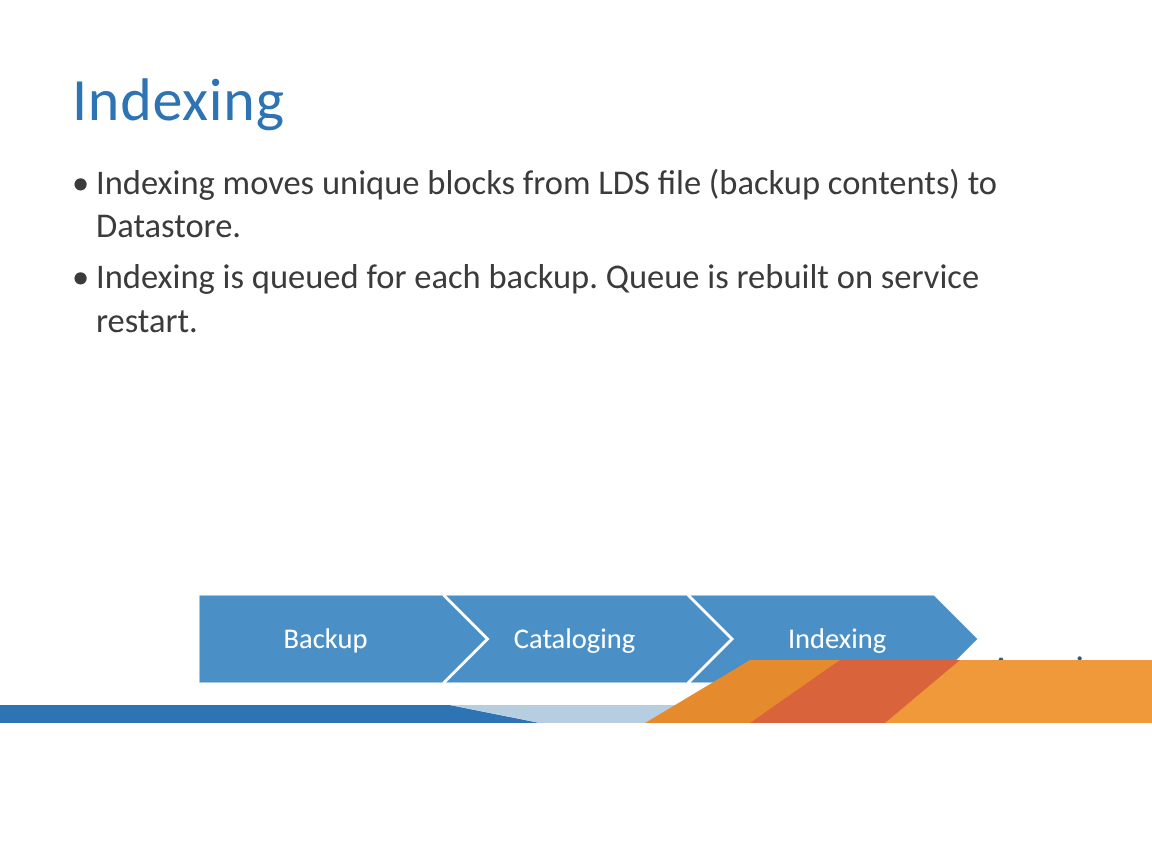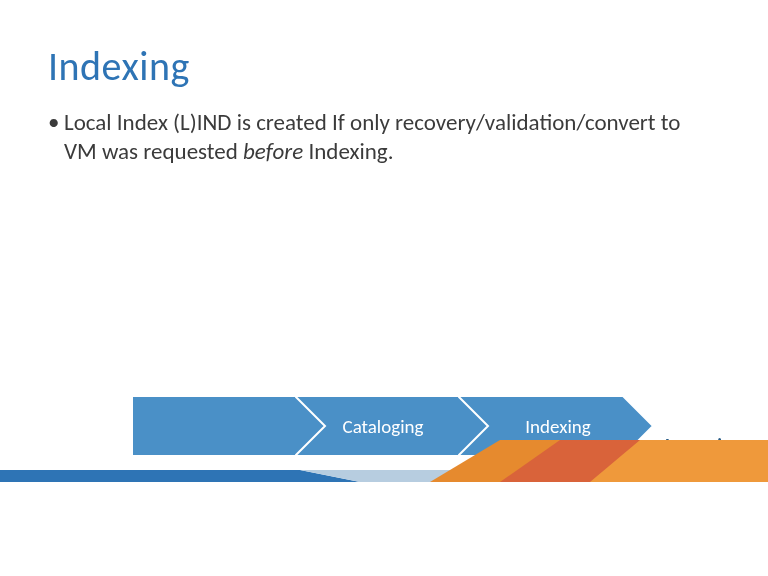--- a/index.html
+++ b/index.html
@@ -17,31 +17,31 @@
   .logo { position: absolute; right: 36px; bottom: 22px; font-size: 23px; color: #2a5d87; font-weight: 400; letter-spacing: 0.3px; }
   .footer-art { position: absolute; left: 0; bottom: 0; width: 768px; height: 42px; pointer-events: none; }
 </style>
 </head>
 <body>
 <div class="slide">
 
 <h1 class="title">Indexing</h1>
 
 <ul class="bullets">
-  <li>
-    <span>Local Index (L)IND is created If only recovery/validation/convert to VM was requested </span><em>before</em><span> Indexing.</span>
-  </li>
+  <li>Indexing moves unique blocks from LDS file (backup contents) to Datastore.</li>
+  <li>Indexing is queued for each backup. Queue is rebuilt on service restart.</li>
 </ul>
 
 <div class="chevrons">
 
   <div class="chev" style="left:0; width:195px;">
     <svg width="195" height="60" viewBox="0 0 195 60">
       <polygon points="0,0 165,0 195,30 165,60 0,60" stroke="#fff" stroke-width="2" fill="#4a90c7"></polygon>
     </svg>
+    <div class="label">Backup</div>
   </div>
   <div class="chev" style="left:163px; width:195px;">
     <svg width="195" height="60" viewBox="0 0 195 60">
       <polygon points="0,0 165,0 195,30 165,60 0,60 30,30" stroke="#fff" stroke-width="2" fill="#4a90c7"></polygon>
     </svg>
     <div class="label" style="left:13px;">Cataloging</div>
   </div>
   <div class="chev" style="left:326px; width:195px;">
     <svg width="195" height="60" viewBox="0 0 195 60">
       <polygon points="0,0 165,0 195,30 165,60 0,60 30,30" stroke="#fff" stroke-width="2" fill="#4a90c7"></polygon>

